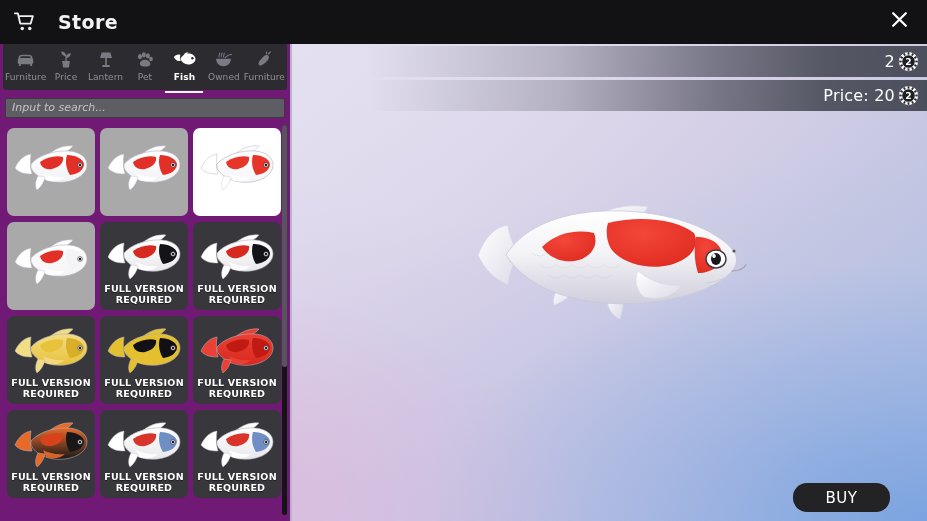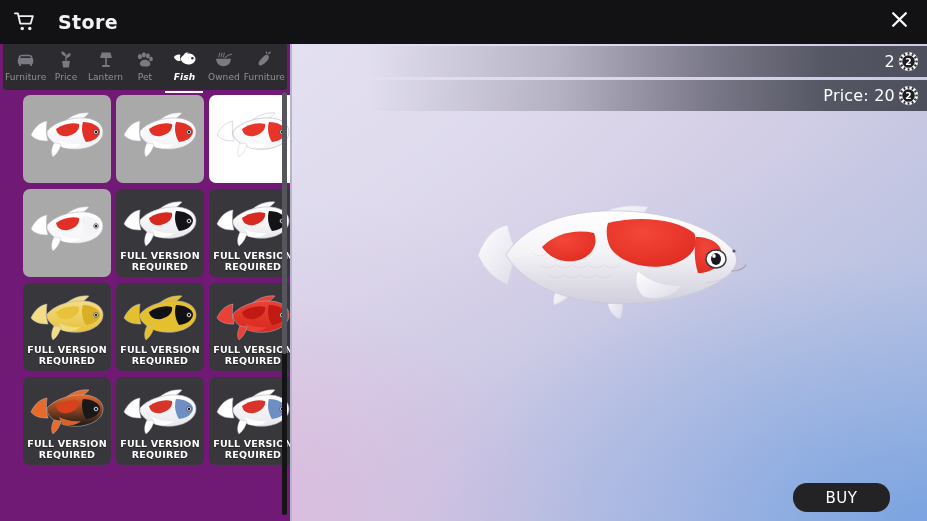--- a/index.html
+++ b/index.html
@@ -80,21 +80,21 @@
   }
   .tab .tab-icon { height: 20px; display: flex; align-items: center; justify-content: center; }
   .tab .tab-icon svg { display: block; }
   .tab .tab-label {
     margin-top: 3px;
     font-size: 9px;
     color: #8f8f97;
     font-family: "DejaVu Sans", sans-serif;
     letter-spacing: .1px;
   }
-  .tab.active .tab-label { color: #ffffff; font-weight: 700; font-style: italic; }
+  .tab.active .tab-label { color: #ffffff; font-weight: 700; }
   .tab.active .underline {
     position: absolute; bottom: -3px; left: 50%;
     transform: translateX(-50%);
     width: 38px; height: 2px; background: #ffffff;
   }
   .tab .underline { display: none; }
   .tab.active .underline { display: block; }
 
   
   .search-wrap { padding: 6px 5px 5px 5px; }
@@ -109,21 +109,21 @@
     padding: 0 6px;
     font-family: "DejaVu Sans", sans-serif;
     outline: none;
   }
   .search-input::placeholder { color: #c3c3c9; font-style: italic; }
 
   
   .grid-outer {
     position: relative;
     flex: 1;
-    margin: 0 0 4px 16px;
+    margin: 0 0 4px 0;
     overflow: hidden;
   }
   .grid {
     position: absolute; inset: 0;
     padding: 5px 12px 6px 7px;
     display: grid;
     grid-template-columns: repeat(3, 88px);
     grid-auto-rows: 88px;
     gap: 6px 5px;
     align-content: start;
@@ -433,20 +433,23 @@
             <path d="M15 5.6 C15.6 3 17 1.6 19.4 1 C19 3.4 17.6 5 15 5.6 Z" fill="#7a7a82"></path>
             <path d="M13.6 5 C12.4 3.2 12.6 1.8 13.6 0.6 C14.6 2 14.8 3.4 14 5 Z" fill="#7a7a82"></path>
           </svg>
         </span>
         <span class="tab-label">Furniture</span>
 
       </div>
 
     </div>
 
+    <div class="search-wrap">
+      <input class="search-input" type="text" placeholder="Input to search..." style="">
+    </div>
 
     <div class="grid-outer">
       <div class="grid" id="item-grid">
           <div class="cell unlocked">
   <svg class="thumb" viewBox="0 0 88 88" xmlns="http://www.w3.org/2000/svg">
     <defs>
       <linearGradient id="bgkoiredwhite1" x1="0" y1="0" x2="0" y2="1">
         <stop offset="0%" stop-color="#ffffff"></stop>
                   <stop offset="100%" stop-color="#f2f1f4"></stop>
       </linearGradient>

